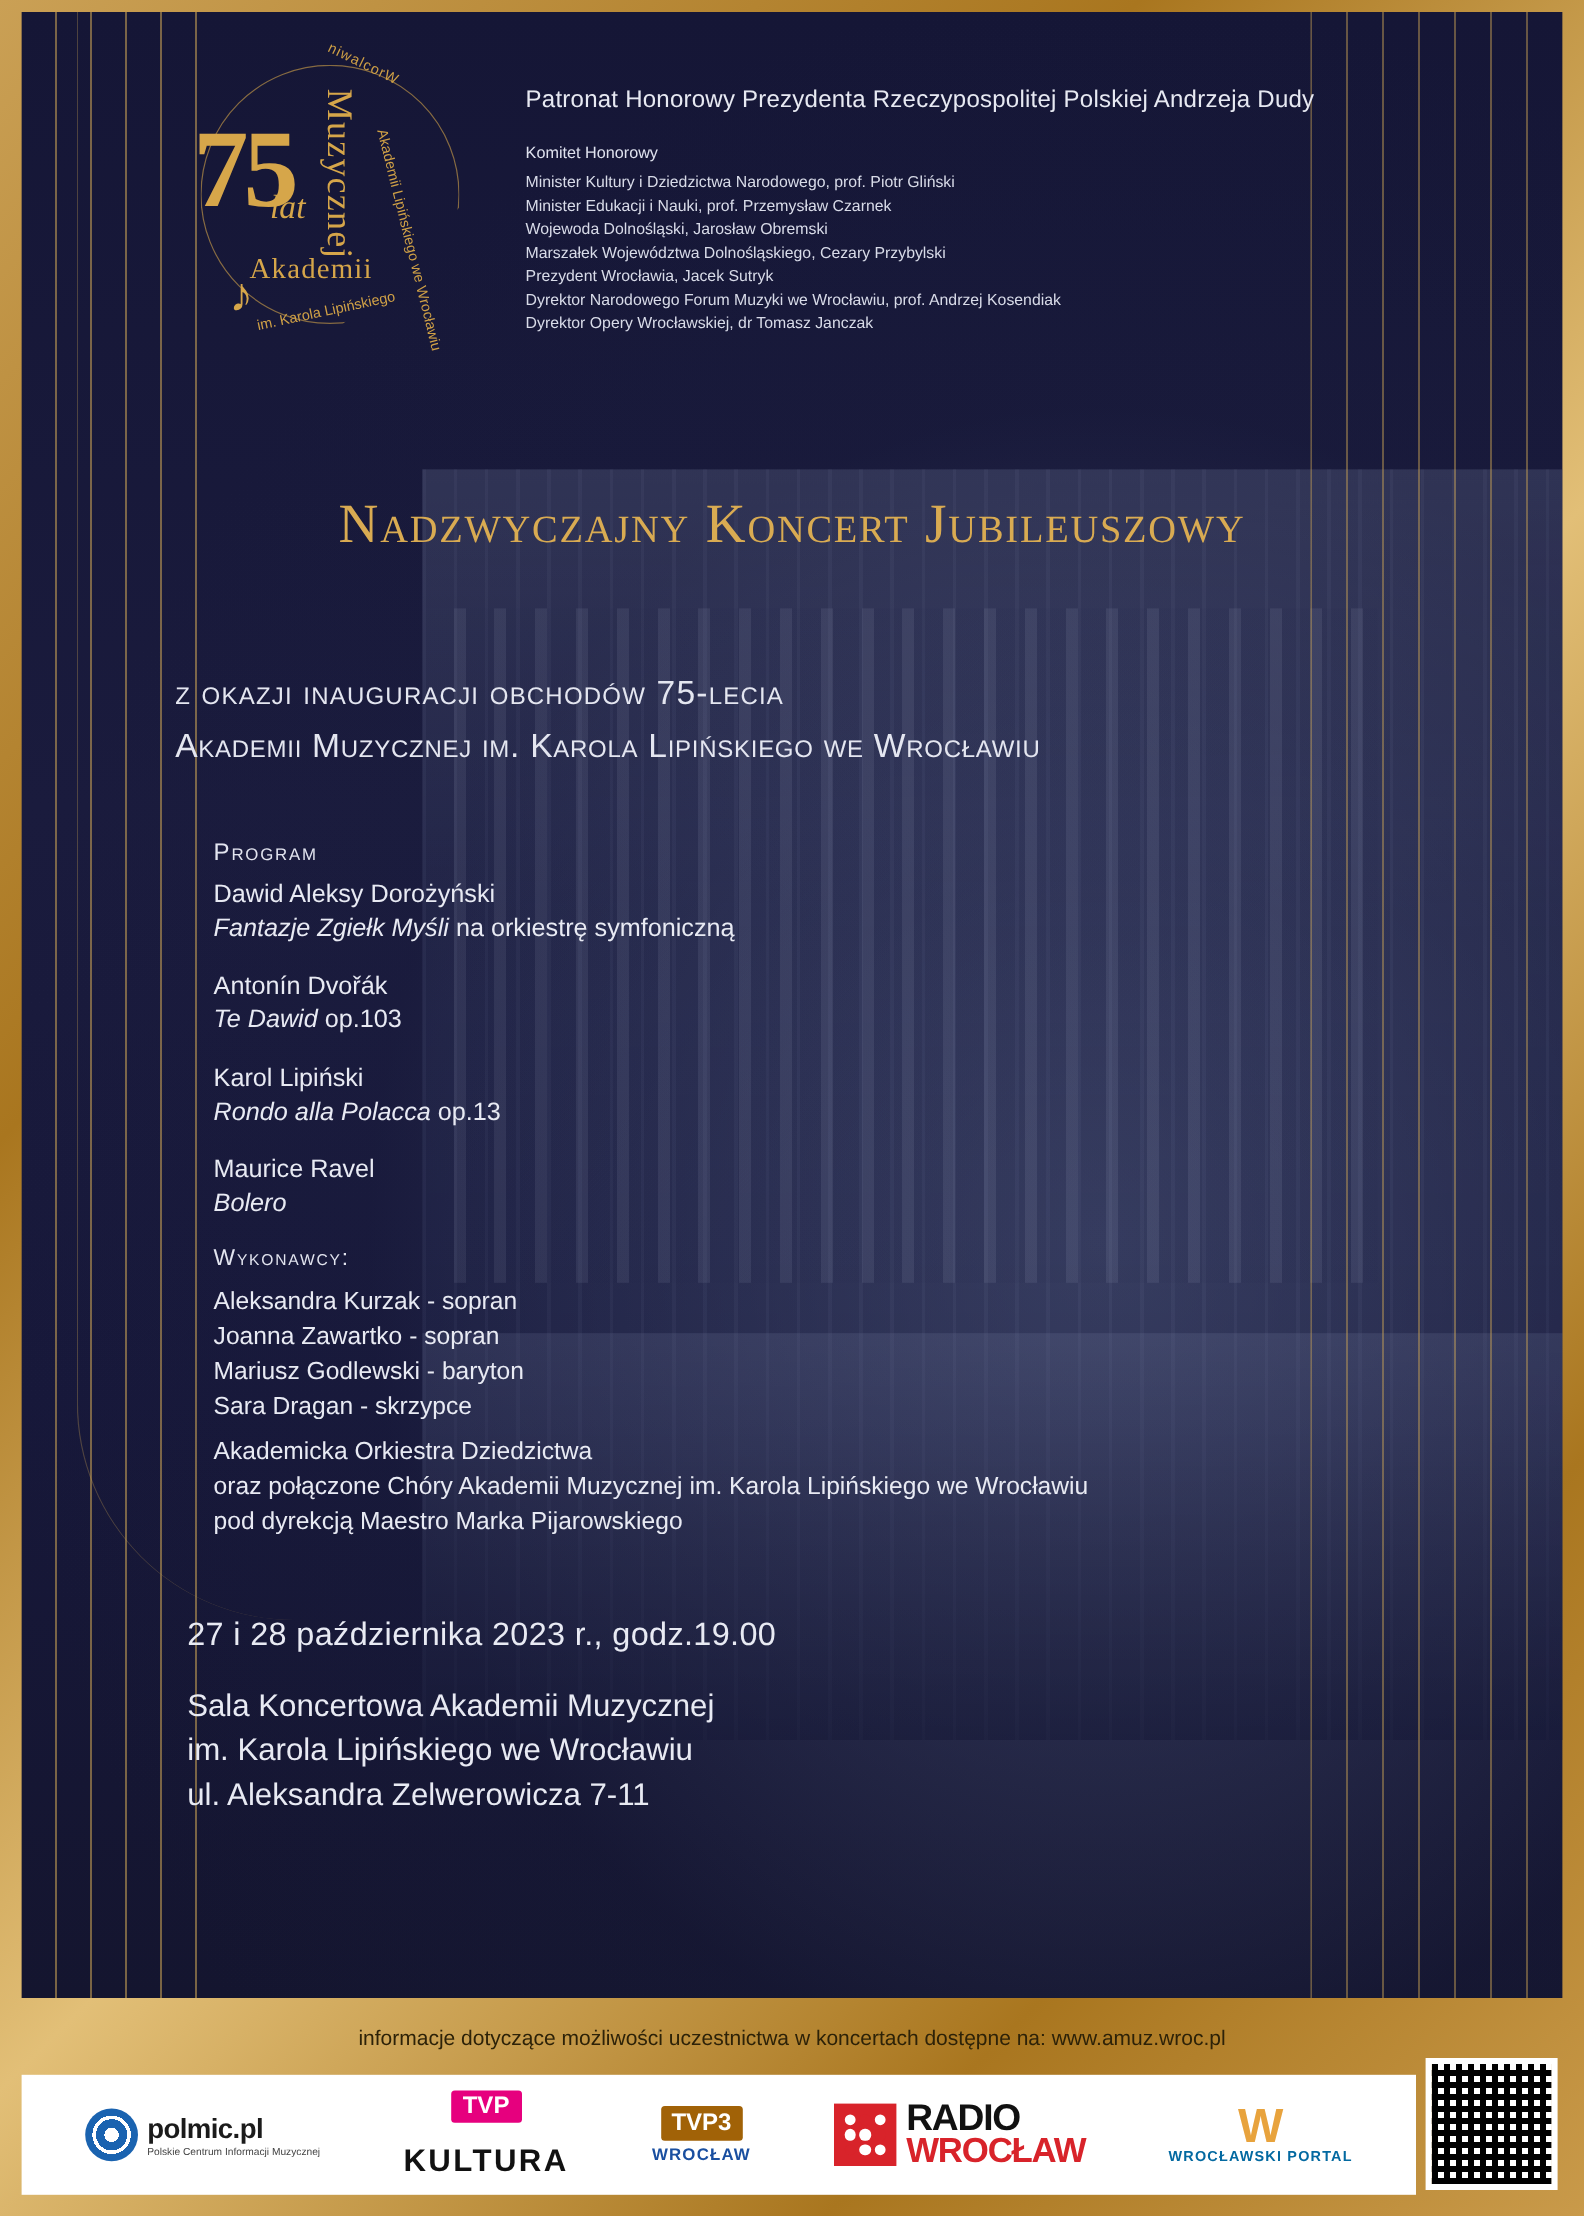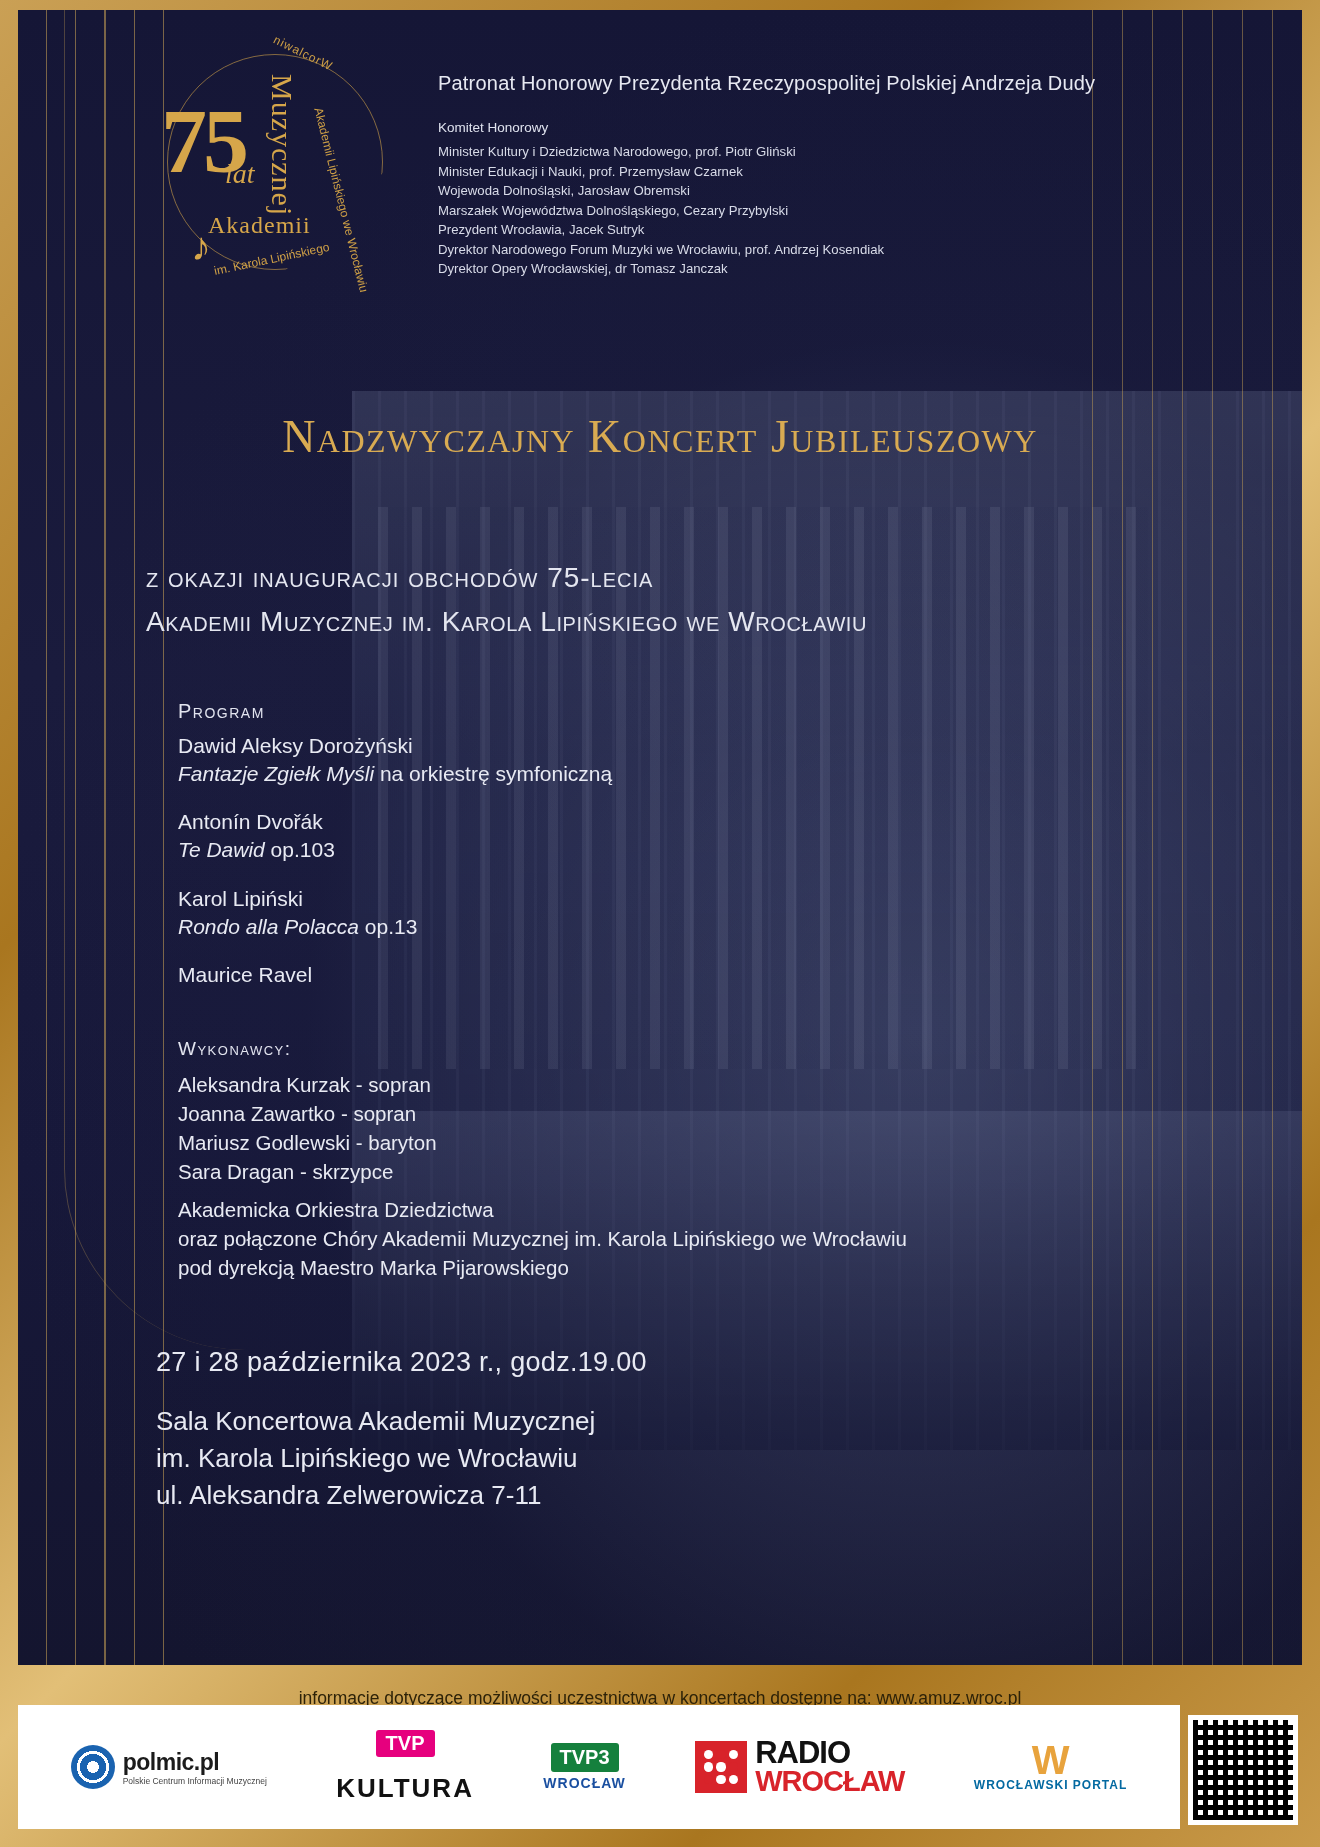--- a/index.html
+++ b/index.html
@@ -164,41 +164,41 @@
     position:absolute;left:138px;top:1393px;color:#e8eaf3;font-size:26px;line-height:1.42;
   }
 
   
   .info{
     position:absolute;left:0;right:0;bottom:138px;text-align:center;
     color:#2d2208;font-size:17.5px;
   }
   
   .sponsors{
-    position:absolute;left:18px;right:140px;bottom:18px;height:124px;
+    position:absolute;left:18px;right:140px;bottom:18px;height:100px;
     background:#ffffff;display:flex;align-items:center;justify-content:space-around;
     padding:0 18px;box-sizing:border-box;
   }
   .qr{
     position:absolute;right:22px;bottom:22px;width:100px;height:100px;
     background:
       repeating-linear-gradient(90deg,#000 0 5px,#fff 5px 10px),
       repeating-linear-gradient(0deg,#000 0 5px,#fff 5px 10px);
     background-blend-mode:multiply;border:5px solid #fff;
   }
   .sp{display:flex;align-items:center;gap:8px;}
   .polmic-dot{
     width:44px;height:44px;border-radius:50%;
     background:radial-gradient(circle at 50% 50%, #fff 0 6px, #1a63b0 6px 13px, #fff 13px 16px, #1a63b0 16px 22px);
   }
   .polmic-txt{font-size:23px;font-weight:700;color:#1b1b1b;letter-spacing:-.5px;}
   .polmic-sub{font-size:8.5px;color:#444;display:block;font-weight:400;letter-spacing:0;}
   .tvp-box{background:#e6007e;color:#fff;font-weight:700;font-size:20px;padding:2px 10px;border-radius:3px;display:inline-block;}
   .kultura{font-size:26px;font-weight:700;letter-spacing:2px;color:#111;}
-  .tvp3{background:#15803d;color:#fff;font-weight:700;font-size:20px;padding:3px 9px;border-radius:3px;display:inline-block;}
+  .tvp3{background:#a16207;color:#fff;font-weight:700;font-size:20px;padding:3px 9px;border-radius:3px;display:inline-block;}
   .wroclaw-sm{color:#1a4fa0;font-size:14px;font-weight:700;letter-spacing:1px;text-align:center;}
   .radio-sq{
     width:52px;height:52px;background:#d8232a;display:grid;
     grid-template-columns:repeat(3,1fr);grid-template-rows:repeat(3,1fr);
     padding:9px;box-sizing:border-box;gap:3px;
   }
   .radio-sq i{background:#fff;border-radius:50%;display:block;}
   .radio-sq i.off{background:#d8232a;}
   .radio-txt{line-height:.92;}
   .radio-txt .r1{font-size:31px;font-weight:700;color:#111;letter-spacing:-1px;}
@@ -256,20 +256,21 @@
       <div class="piece">
         <div class="composer">Antonín Dvořák</div>
         <div class="work"><i>Te Dawid</i><span> op.103</span></div>
       </div>
       <div class="piece">
         <div class="composer">Karol Lipiński</div>
         <div class="work"><i>Rondo alla Polacca</i><span> op.13</span></div>
       </div>
       <div class="piece">
         <div class="composer">Maurice Ravel</div>
+        <div class="work"><i>Bolero</i><span></span></div>
       </div>
     </div>
 
     <div class="perf-label">Wykonawcy:</div>
     <div class="performers">
       <div>Aleksandra Kurzak - sopran</div>
       <div>Joanna Zawartko - sopran</div>
       <div>Mariusz Godlewski - baryton</div>
       <div>Sara Dragan - skrzypce</div>
     </div>

